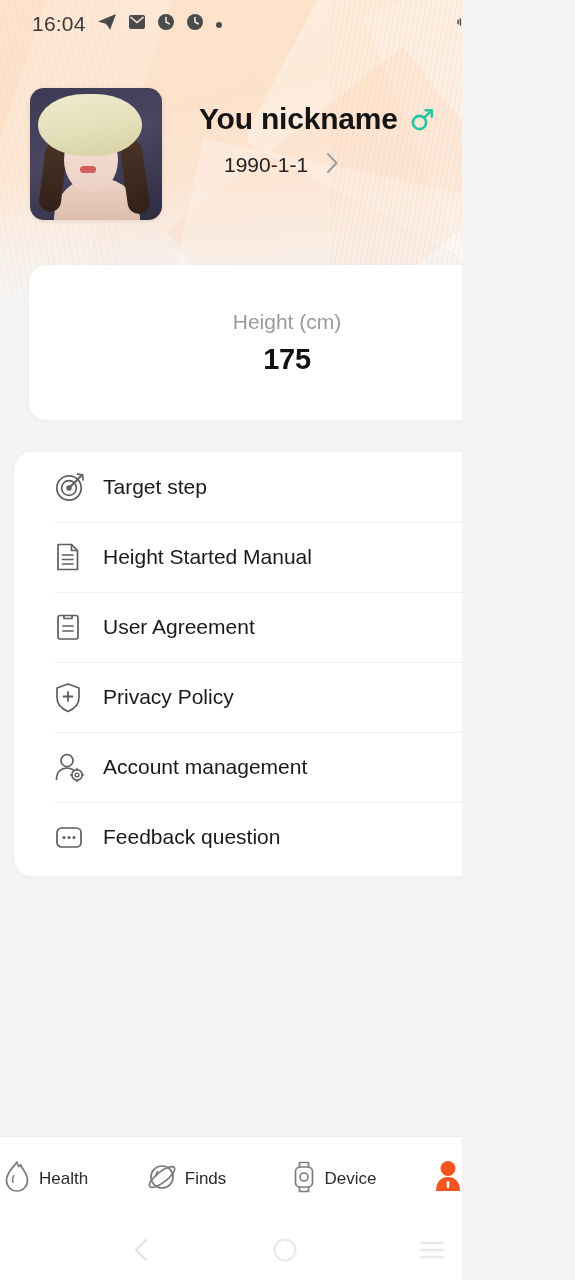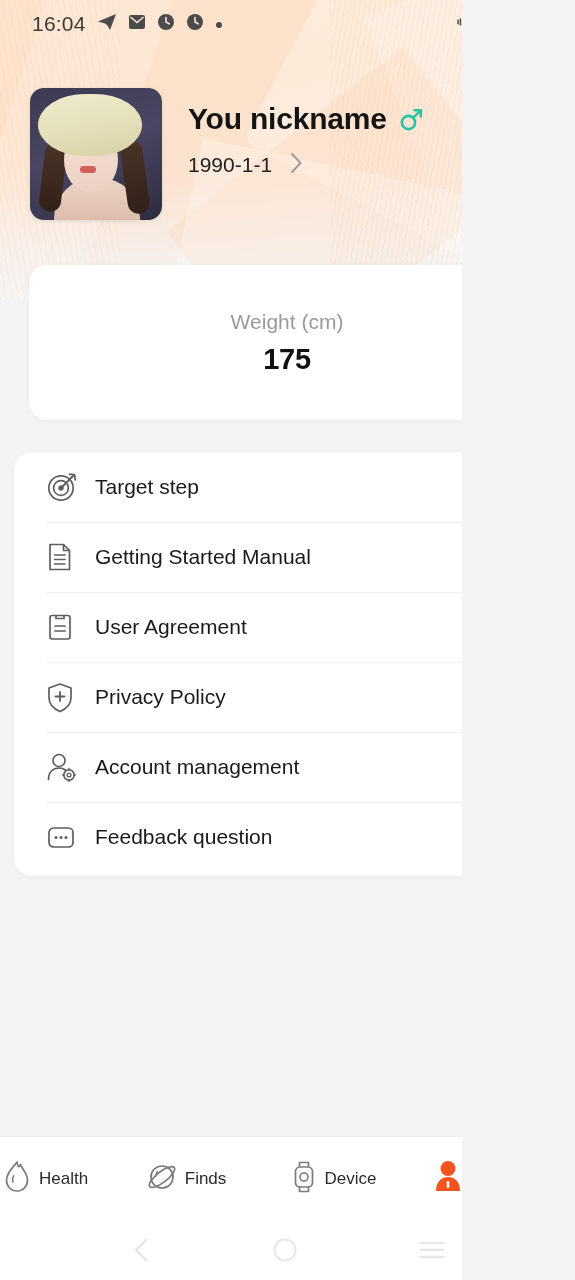--- a/index.html
+++ b/index.html
@@ -46,21 +46,21 @@
     padding: 0 20px 0 32px; z-index: 5;
   }
   .sb-left { display: flex; align-items: center; gap: 11px; }
   .sb-time { font-size: 21px; color: #3a3a3a; letter-spacing: .2px; font-family: "Liberation Sans", sans-serif; }
   .sb-right { display: flex; align-items: center; gap: 9px; }
   .sb-ico { display: block; }
 
   
   .profile {
     position: absolute; top: 88px; left: 30px; z-index: 5;
-    display: flex; align-items: flex-start; gap: 26px;
+    display: flex; align-items: flex-start; gap: 37px;
   }
   .avatar {
     width: 132px; height: 132px; border-radius: 14px; overflow: hidden;
     flex-shrink: 0; position: relative;
     background: linear-gradient(160deg, #3c3a52 0%, #4a4663 45%, #2e2c40 100%);
     box-shadow: 0 1px 4px rgba(0,0,0,0.10);
   }
   .av-hat { position:absolute; width:104px; height:62px; left:8px; top:6px; border-radius:52px/34px;
             background: linear-gradient(170deg,#efeccd 0%, #e4dfb9 55%, #d7d0a4 100%); }
   .av-face { position:absolute; width:54px; height:64px; left:34px; top:40px; border-radius:27px/34px;
@@ -71,39 +71,39 @@
                background: linear-gradient(180deg,#4a3326 0%, #31211a 100%); transform: rotate(7deg); }
   .av-hair-r { position:absolute; width:22px; height:74px; left:94px; top:52px; border-radius:12px;
                background: linear-gradient(180deg,#4a3326 0%, #31211a 100%); transform: rotate(-8deg); }
   .av-lip { position:absolute; width:16px; height:7px; left:50px; top:78px; border-radius:8px; background:#d4605c; }
 
   .profile-text { padding-top: 14px; }
   .name-row { display: flex; align-items: center; gap: 12px; }
   .nickname { font-size: 30px; font-weight: bold; color: #141414; letter-spacing: -0.2px; }
   .gender { display: inline-flex; }
   .birth-row { display: flex; align-items: center; gap: 18px; margin-top: 16px; }
-  .birthdate { font-size: 21px; color: #222; }
+  .birthdate { font-size: 21px; color: #222; margin-left: 25px; }
 
   
   .card {
     position: absolute; background: #fff; border-radius: 18px;
     box-shadow: 0 1px 6px rgba(0,0,0,0.045);
   }
   .metrics {
     top: 265px; left: 29px; width: 517px; height: 155px;
     display: flex; align-items: center; z-index: 5;
   }
   .metric { flex: 1; text-align: center; }
   .metric-label { font-size: 21px; color: #9a9a9a; }
   .metric-value { font-size: 29px; font-weight: bold; color: #111; margin-top: 9px; letter-spacing: -0.3px; }
   .metric-div { width: 1px; height: 73px; background: #c9c9c9; }
 
   
   .menu {
-    top: 452px; left: 14px; width: 545px; z-index: 5; padding: 0 0 4px 4px;
+    top: 452px; left: 14px; width: 545px; z-index: 5; padding: 0 0 4px 12px;
   }
   .menu-row {
     position: relative; height: 70px; display: flex; align-items: center;
     padding: 0 22px 0 28px; cursor: pointer;
   }
   .menu-row + .menu-row::before {
     content: ""; position: absolute; top: 0; left: 28px; right: 0; height: 1px; background: #f0f0f0;
   }
   .menu-icon { width: 36px; flex-shrink: 0; display: flex; align-items: center; justify-content: flex-start; }
   .menu-label { flex: 1; font-size: 21px; color: #1a1a1a; padding-left: 13px; }
@@ -233,21 +233,21 @@
           <svg width="13" height="22" viewBox="0 0 13 22">
               <path d="M2 2 L10.5 11 L2 20" stroke="#9e9e9e" stroke-width="2" fill="none" stroke-linecap="round" stroke-linejoin="round"></path>
             </svg>
         </span>
       </div>
     </div>
   </div>
 
   <div class="card metrics">
     <div class="metric">
-      <div class="metric-label">Weight (cm)</div>
+      <div class="metric-label">Height (cm)</div>
       <div class="metric-value">175</div>
     </div>
     <div class="metric-div"></div>
   </div>
 
   <div class="card menu">
 
     <div class="menu-row">
       <span class="menu-icon">
         <svg width="32" height="32" viewBox="0 0 32 32">
@@ -268,21 +268,21 @@
 
 
     <div class="menu-row">
       <span class="menu-icon">
         <svg width="28" height="30" viewBox="0 0 28 30">
           <path d="M4 2.5 H17.5 L23.5 8.5 V27.5 H4 Z" stroke="#5e5e5e" stroke-width="1.7" fill="none" stroke-linejoin="round"></path>
           <path d="M17.5 2.5 V8.5 H23.5" stroke="#5e5e5e" stroke-width="1.7" fill="none" stroke-linejoin="round"></path>
           <path d="M8.5 13 H19 M8.5 17.5 H19 M8.5 22 H19" stroke="#5e5e5e" stroke-width="1.6" stroke-linecap="round"></path>
         </svg>
       </span>
-      <span class="menu-label">Getting Started Manual</span>
+      <span class="menu-label">Height Started Manual</span>
       <span class="chev">
         <svg width="13" height="22" viewBox="0 0 13 22">
             <path d="M2 2 L10.5 11 L2 20" stroke="#bdbdbd" stroke-width="2" fill="none" stroke-linecap="round" stroke-linejoin="round"></path>
           </svg>
       </span>
     </div>
 
     <div class="menu-row">
       <span class="menu-icon">
         <svg width="28" height="30" viewBox="0 0 28 30">

